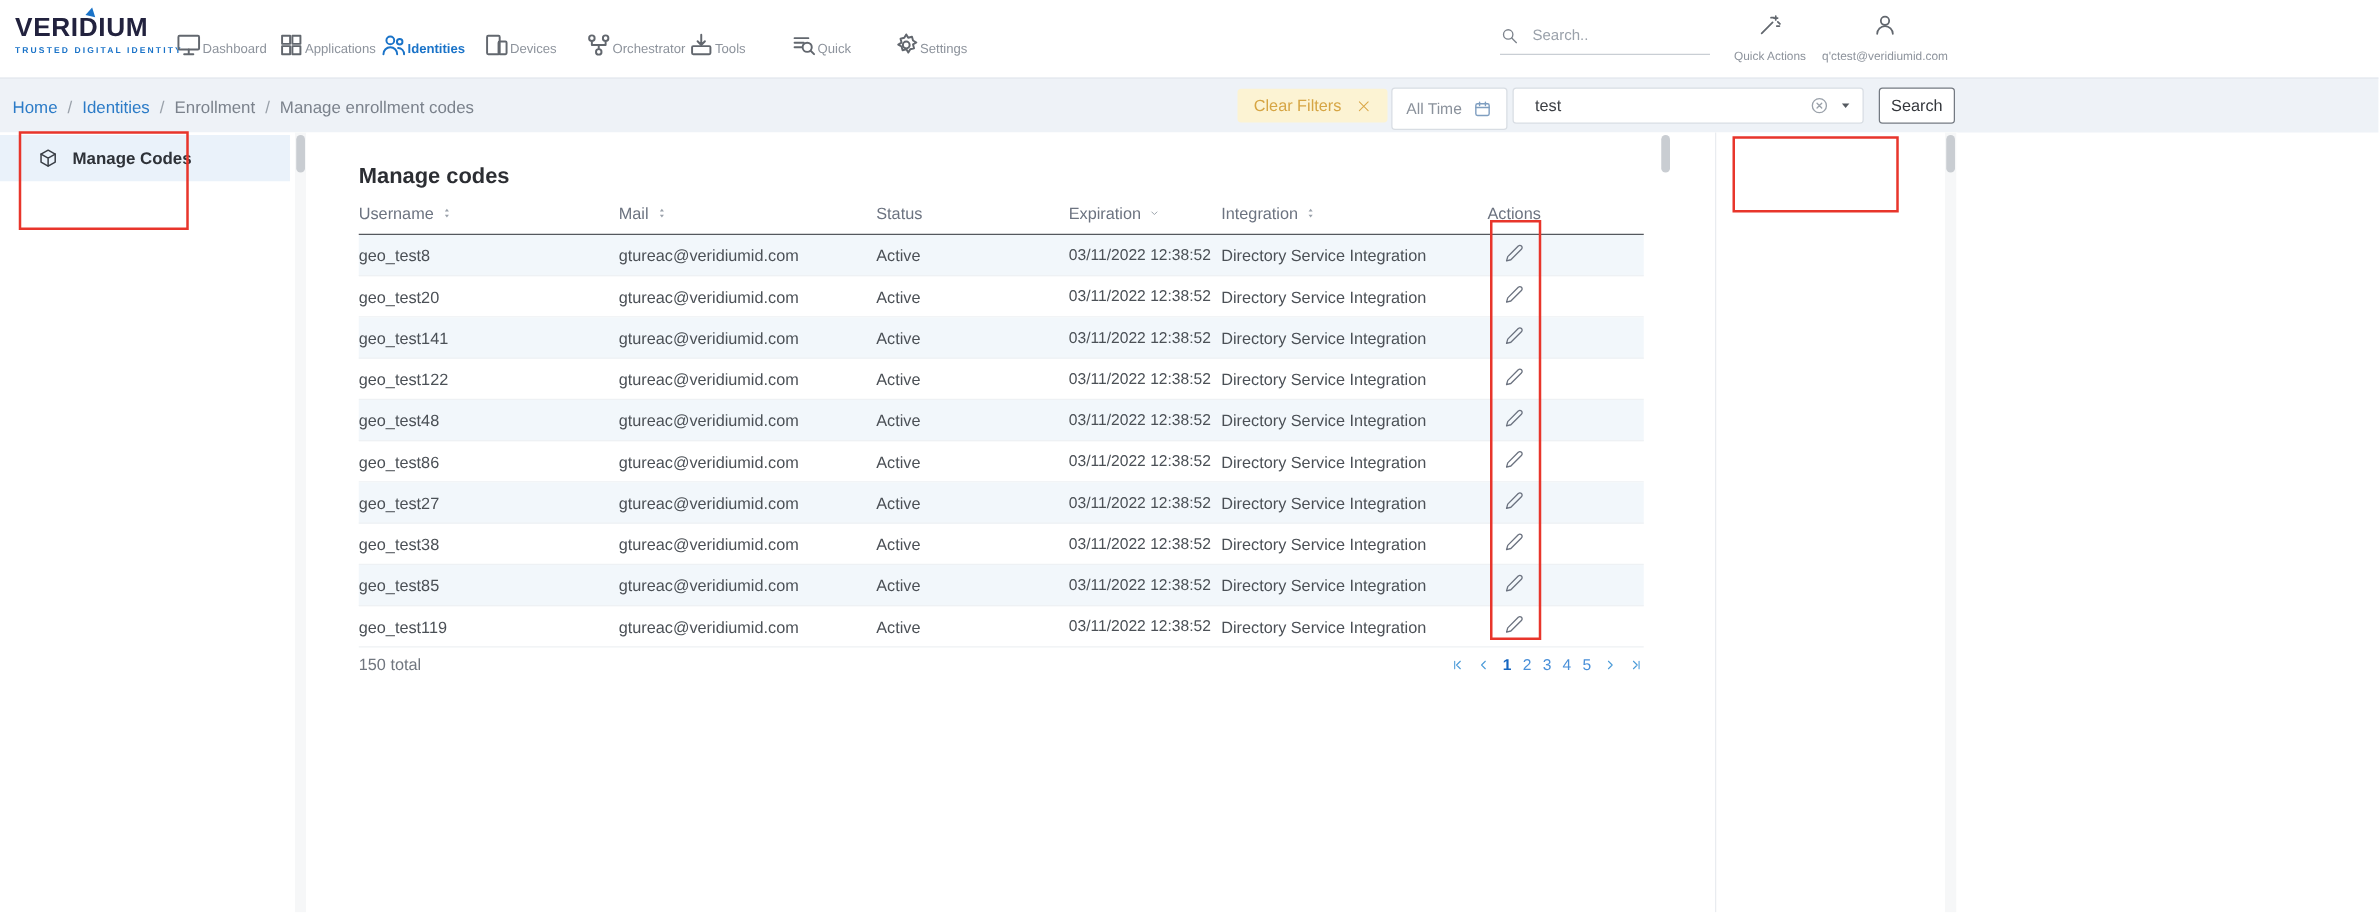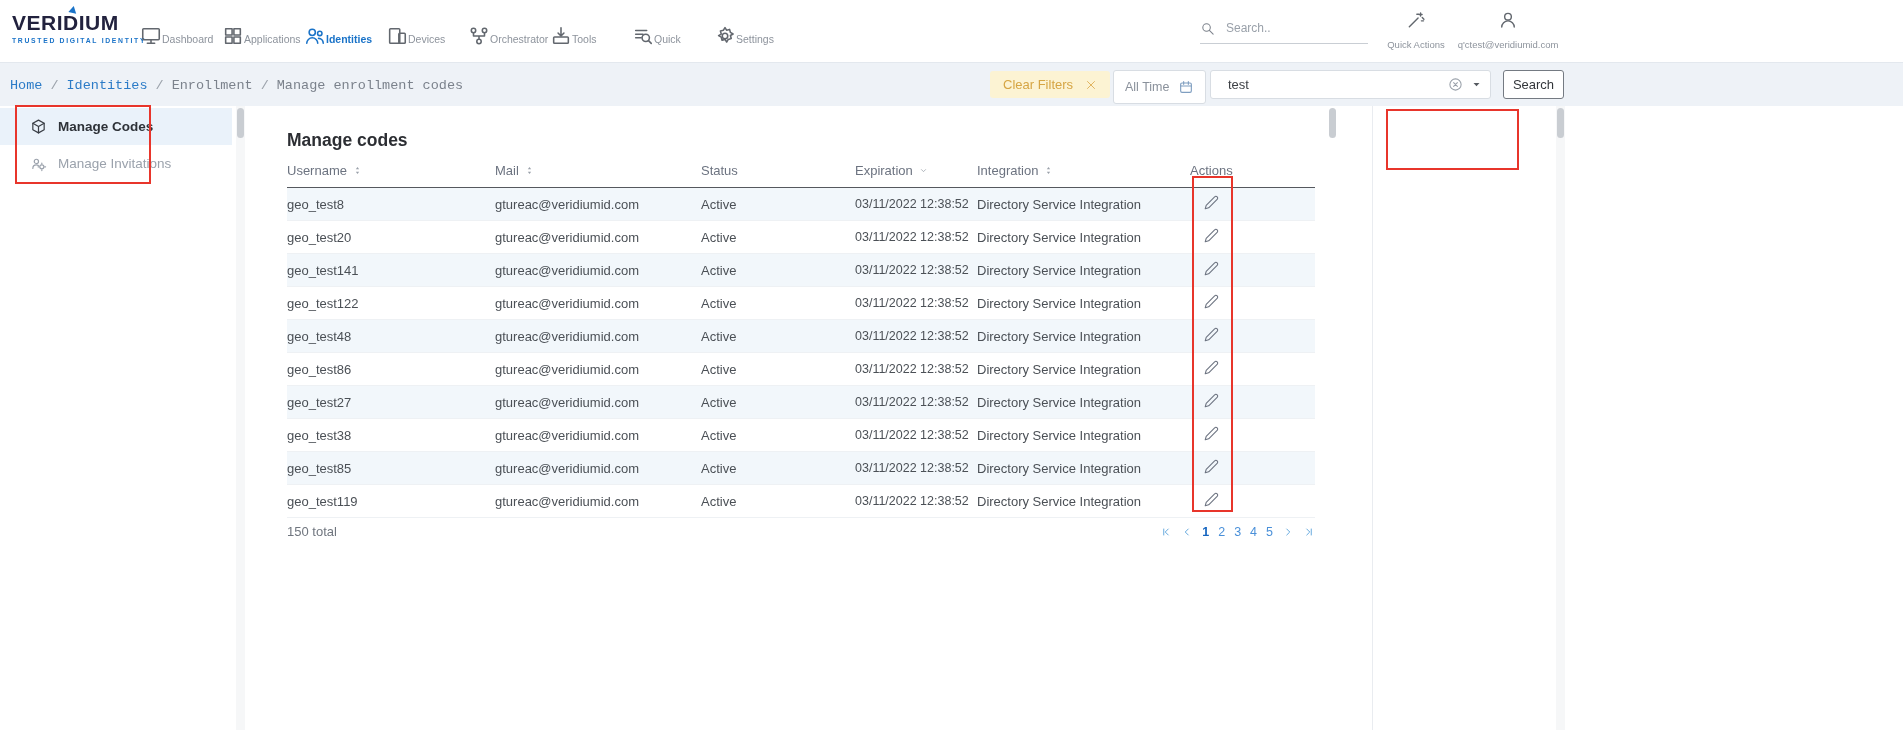--- a/index.html
+++ b/index.html
@@ -26,21 +26,21 @@
   input::placeholder { color: #9aa1aa; }
 
   .topbar-mini { position: absolute; top: 10px; text-align: center; color: #8d939c; cursor: pointer; }
   .topbar-mini .tm-icon svg { width: 20px; height: 20px; display: inline-block; color: #62676e; }
   .topbar-mini .tm-label { font-size: 9.5px; margin-top: 5px; white-space: nowrap; }
   .quick-actions { left: 1386px; width: 60px; }
   .user-menu { left: 1452px; width: 112px; }
 
   
   .breadcrumb-bar { position: absolute; top: 62px; left: 0; width: 100%; height: 44px; background: #eef2f7; border-top: 1px solid #e3e8ee; }
-  .breadcrumb { position: absolute; left: 10px; top: 0; height: 44px; display: flex; align-items: center; gap: 8px; font-size: 13.5px; color: #7b828c; font-family: Liberation Mono, monospace; }
+  .breadcrumb { position: absolute; left: 10px; top: 0; height: 44px; display: flex; align-items: center; gap: 8px; font-size: 13.5px; color: #7b828c; }
   .bc-item.link { color: #2b7bc7; cursor: pointer; }
   .bc-sep { color: #9aa1aa; }
 
   .clear-filters { position: absolute; left: 990px; top: 8px; height: 27px; background: #fcf3d3; border-radius: 3px; display: flex; align-items: center; gap: 12px; padding: 0 13px; color: #d6a544; font-size: 13px; cursor: pointer; }
   .clear-filters svg { width: 12px; height: 12px; display: block; color: #dba94b; }
 
   .time-filter { position: absolute; left: 1113px; top: 7px; height: 29px; background: #fff; border: 1px solid #d8dde3; border-radius: 3px; display: flex; align-items: center; gap: 9px; padding: 16px 11px; color: #8a919b; font-size: 12.5px; cursor: pointer; }
   .time-filter svg { width: 16px; height: 16px; display: block; color: #7f9ec0; }
 
   .filter-search { position: absolute; left: 1210px; top: 7px; width: 281px; height: 29px; background: #fff; border: 1px solid #d8dde3; border-radius: 3px; display: flex; align-items: center; }
@@ -274,31 +274,20 @@
     <aside class="sidebar">
       <div class="sidebar-items" id="sidebar-items">
           <div class="sidebar-item active">
             <span class="sb-ic">
               <svg viewBox="0 0 24 24" fill="none" stroke="currentColor" stroke-width="1.7" stroke-linecap="round" stroke-linejoin="round">
                 <path d="M12 3l8 4.5v9L12 21l-8-4.5v-9L12 3z"></path>
                 <path d="M4 7.5l8 4.5 8-4.5M12 12v9"></path>
               </svg>
             </span>
             <span>Manage Codes</span>
-          </div>
-          <div class="sidebar-item">
-            <span class="sb-ic">
-              <svg viewBox="0 0 24 24" fill="none" stroke="currentColor" stroke-width="1.7" stroke-linecap="round" stroke-linejoin="round">
-                <circle cx="9" cy="9" r="3"></circle>
-                <path d="M4 19c0-2.8 2.2-5 5-5 1 0 2 .3 2.8.9"></path>
-                <circle cx="16.7" cy="16.7" r="2.9"></circle>
-                <path d="M16.7 12.6v-1.2M16.7 22v-1.2M20.8 16.7H22M11.4 16.7h1.2"></path>
-              </svg>
-            </span>
-            <span>Manage Invitations</span>
           </div>
         </div>
       <div class="redbox redbox-sidebar"></div>
       <div class="vscroll">
         <div class="thumb"></div>
       </div>
     </aside>
 
     <main class="main">
       <h1 class="main-title">Manage codes</h1>

